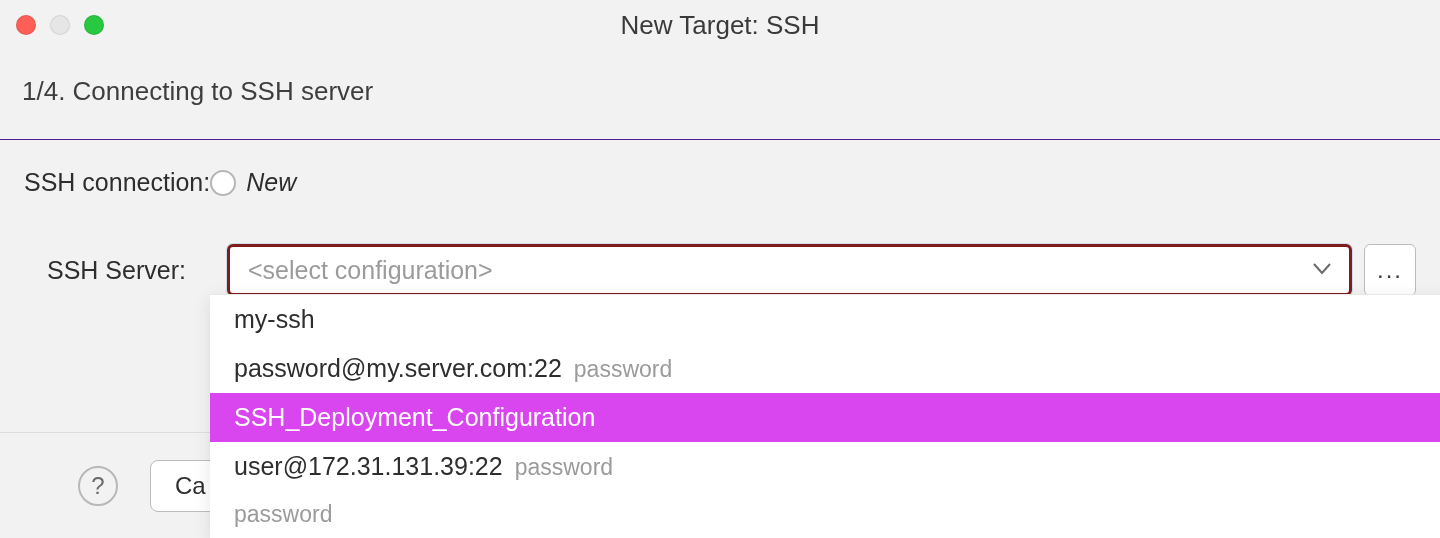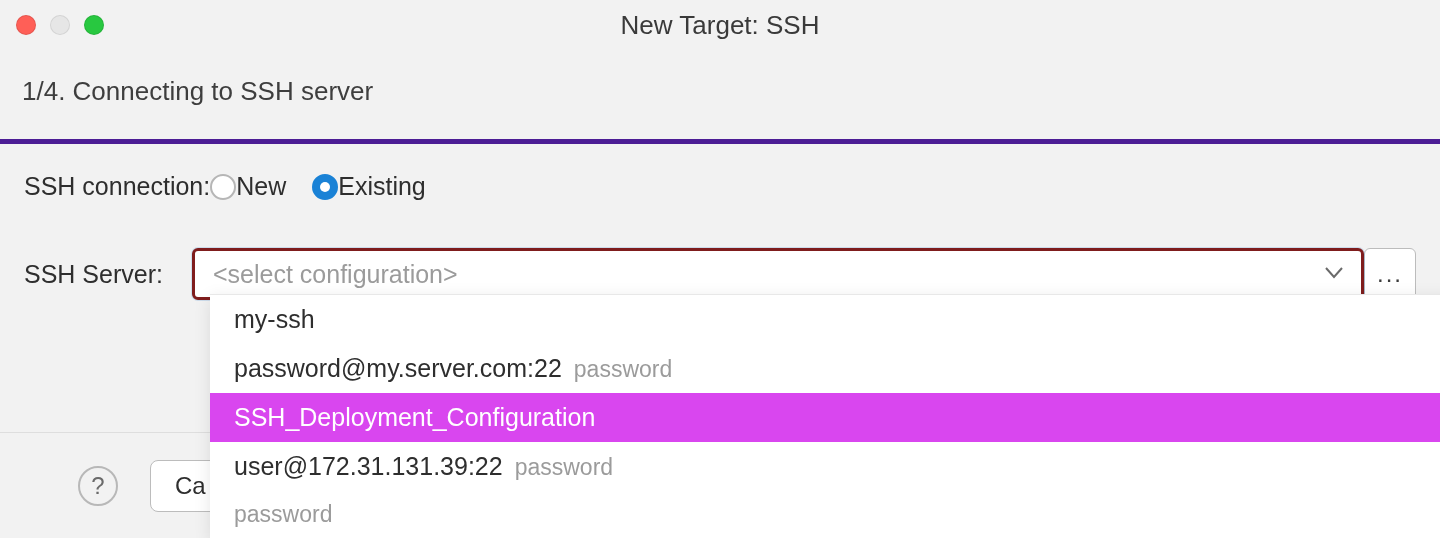--- a/index.html
+++ b/index.html
@@ -41,21 +41,21 @@
       left: 50%;
       transform: translateX(-50%);
       font-size: 26px;
       color: #3a3a3a;
       font-weight: 400;
     }
     .step-header {
       padding: 26px 22px 32px 22px;
       font-size: 26px;
       color: #3e3e3e;
-      border-bottom: 5px solid #4c1d95;
+      border-bottom: 1px solid #4c1d95;
     }
     .form-area {
       padding: 28px 24px;
     }
     .row {
       display: flex;
       align-items: center;
       margin-bottom: 47px;
     }
     .label {
@@ -64,21 +64,23 @@
       min-width: 168px;
     }
     .radio-group {
       display: flex;
       align-items: center;
       gap: 26px;
     }
     .radio-option {
       display: flex;
       align-items: center;
-      cursor: pointer;
+      gap: 10px;
+      cursor: pointer;
+      font-style: italic;
     }
     .radio-circle {
       width: 26px;
       height: 26px;
       border-radius: 50%;
       border: 2px solid #b6b6b6;
       background: #fff;
       position: relative;
     }
     .radio-circle.selected {
@@ -96,20 +98,22 @@
       left: 50%;
       transform: translate(-50%, -50%);
     }
     .radio-label {
       font-size: 25px;
       color: #2e2e2e;
     }
     .server-row {
       display: flex;
       align-items: center;
+      gap: 12px;
+      margin-left: 23px;
     }
     .server-label {
       font-size: 25px;
       color: #2e2e2e;
       min-width: 168px;
     }
     .combo {
       flex: 1;
       height: 52px;
       border: 3px solid #7f1d1d;
@@ -245,24 +249,20 @@
 
 <div class="step-header">1/4. Connecting to SSH server</div>
 
 <div class="form-area">
   <div class="row">
     <div class="label">SSH connection:</div>
     <div class="radio-group">
       <div class="radio-option">
         <div class="radio-circle"></div>
         <div class="radio-label">New</div>
-      </div>
-      <div class="radio-option">
-        <div class="radio-circle selected"></div>
-        <div class="radio-label">Existing</div>
       </div>
     </div>
   </div>
 
   <div class="server-row">
     <div class="server-label">SSH Server:</div>
     <div class="combo">
       <div class="combo-placeholder">&lt;select configuration&gt;</div>
       <div class="combo-arrow">
         <svg width="18" height="12" viewBox="0 0 18 12">

